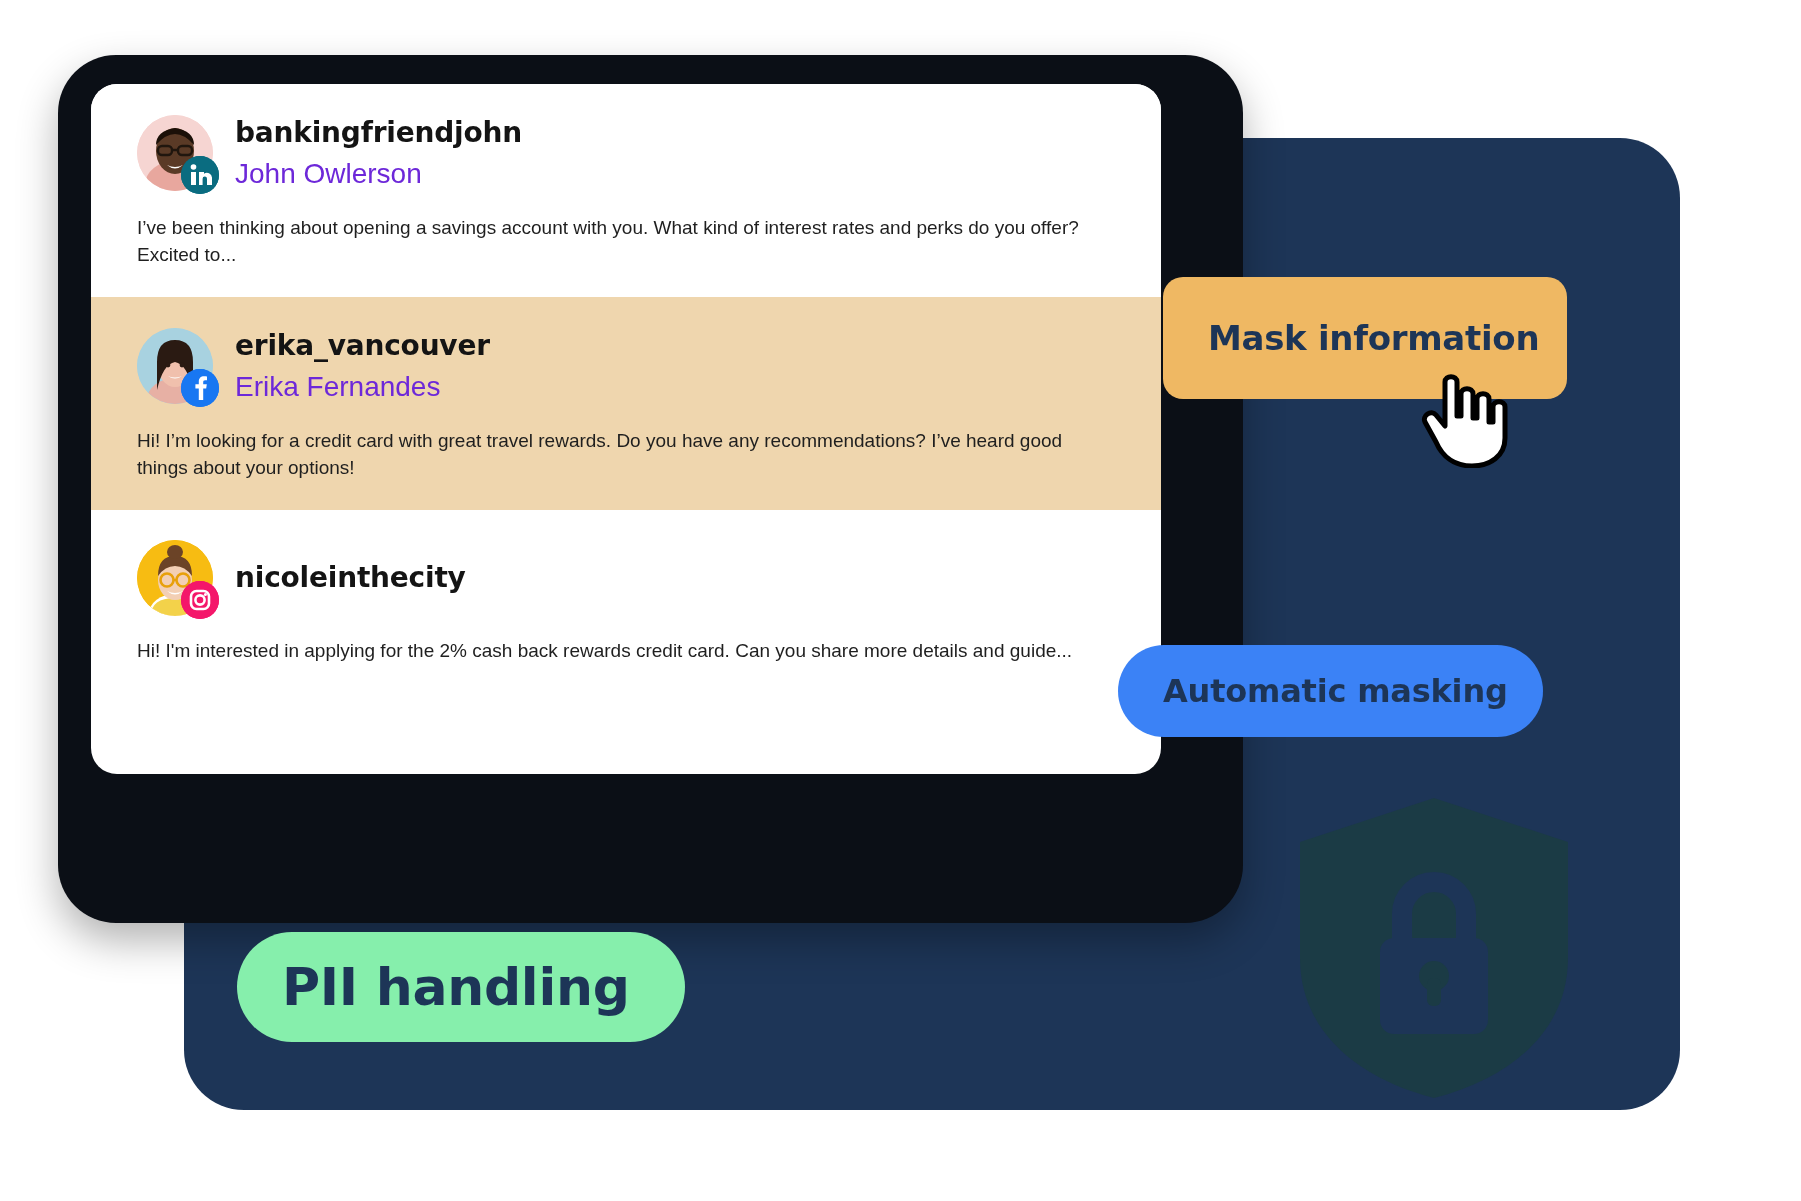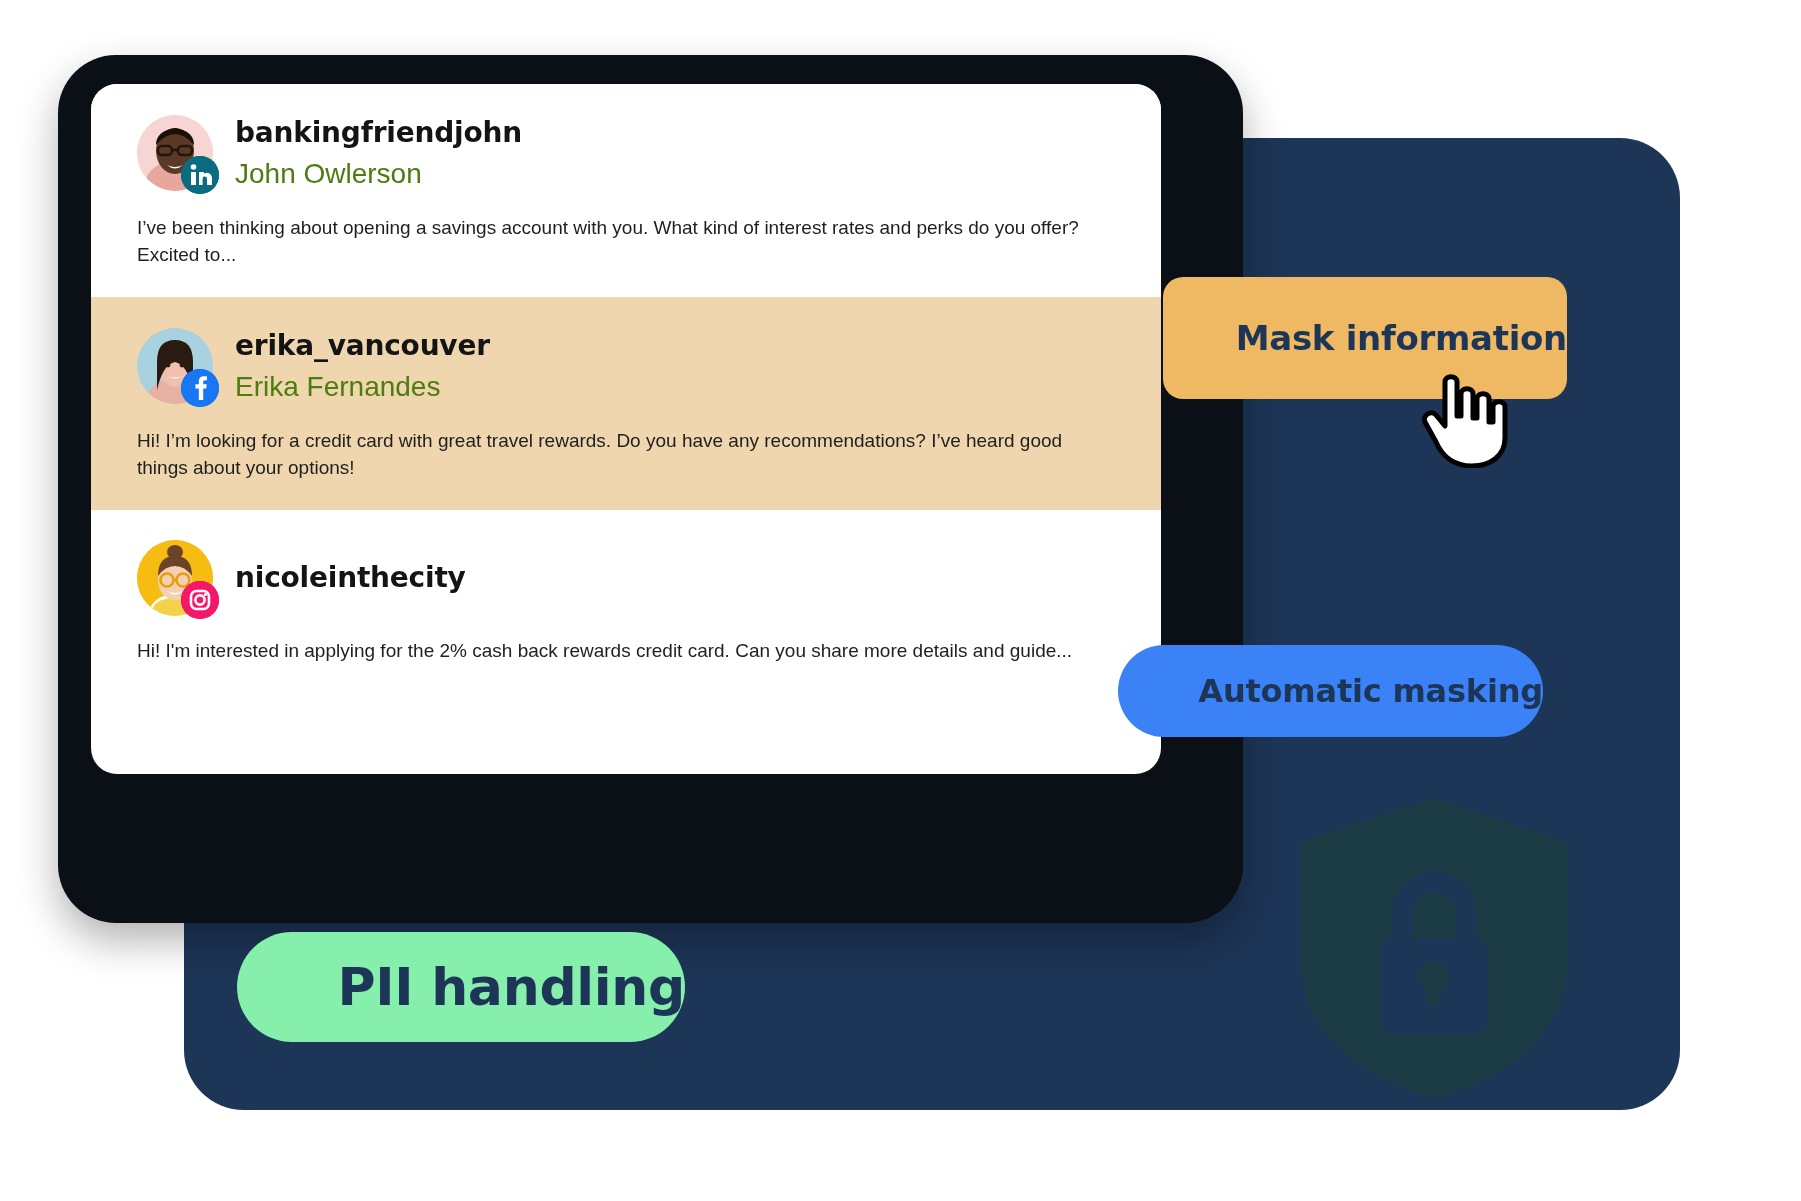--- a/index.html
+++ b/index.html
@@ -103,44 +103,45 @@
     font-weight: bold;
     font-size: 28px;
     color: #141414;
     letter-spacing: -0.2px;
     line-height: 1.35;
   }
   .fullname {
     font-family: "Liberation Sans", "DejaVu Sans", sans-serif;
     font-weight: 400;
     font-size: 28px;
-    color: #4d7c0f;
+    color: #6d28d9;
     line-height: 1.4;
     margin-top: 2px;
   }
 
   .msg-body {
     margin-top: 22px;
     font-family: "Liberation Sans", "DejaVu Sans", sans-serif;
     font-size: 19px;
     line-height: 1.42;
     color: #1f1f1f;
     max-width: 960px;
   }
 
   
   .pill {
     position: absolute;
     display: flex;
     align-items: center;
-    justify-content: flex-end;
+    justify-content: flex-start;
     font-family: "DejaVu Sans", "Liberation Sans", sans-serif;
     font-weight: bold;
     color: #1d3557;
     box-sizing: border-box;
+    padding-left: 45px;
   }
 
   .pill-mask {
     left: 1163px;
     top: 277px;
     width: 404px;
     height: 122px;
     background: #efb863;
     border-radius: 20px;
     font-size: 34px;

